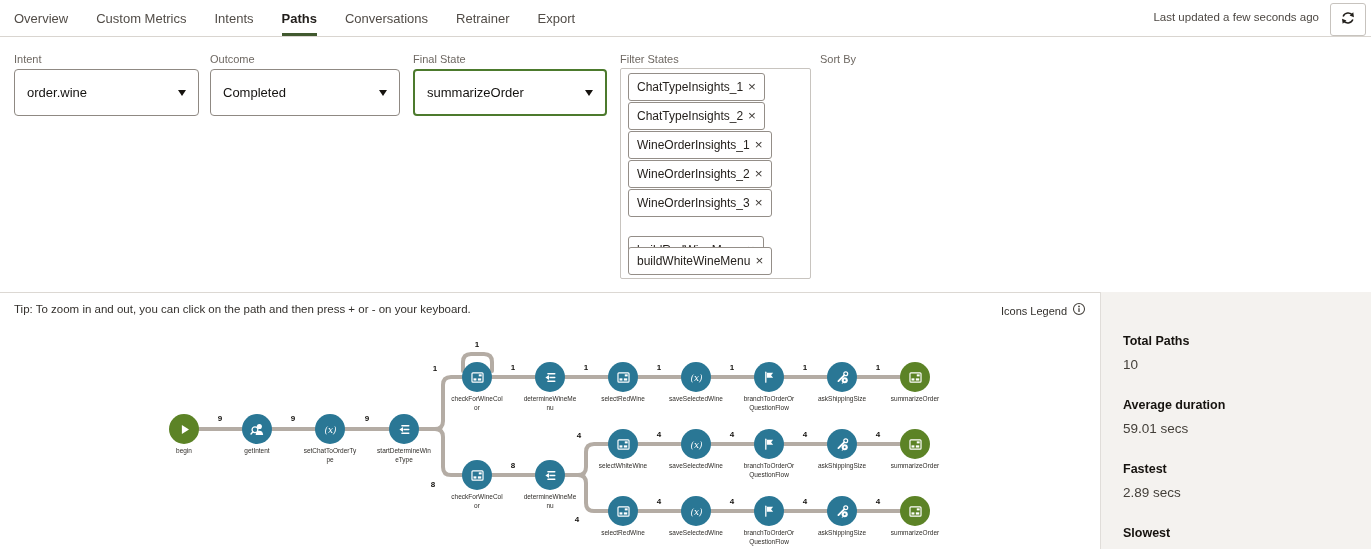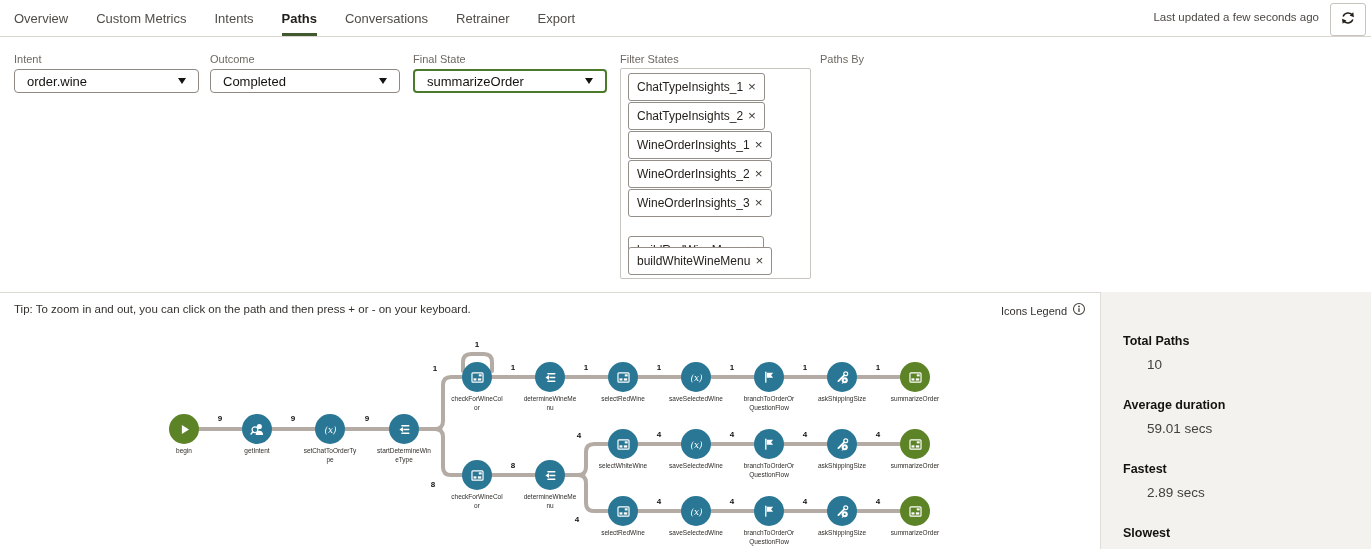--- a/index.html
+++ b/index.html
@@ -10,21 +10,21 @@
           border-bottom:1px solid #d9d5d0;}
   #tabs{display:flex;gap:28px;padding-left:14px;height:36px;align-items:center;}
   .tab{font-size:13px;color:#514c47;cursor:pointer;position:relative;white-space:nowrap;}
   .tab.active{font-weight:700;color:#211e1b;}
   .tab.active::after{content:"";position:absolute;left:0;right:0;bottom:-10px;height:3px;background:#41592f;}
   #last-updated{position:absolute;right:52px;top:11px;font-size:11.5px;color:#4d4843;}
   #refresh-btn{position:absolute;right:5px;top:3px;width:34px;height:31px;border:1px solid #c7c3be;
                border-radius:3px;background:#fff;display:flex;align-items:center;justify-content:center;cursor:pointer;}
   
   .flabel{position:absolute;font-size:11px;color:#6e6862;}
-  .sel{position:absolute;height:24px;border:1px solid #8f8983;border-radius:4px;background:#fff;
+  .sel{position:absolute;height:47px;border:1px solid #8f8983;border-radius:4px;background:#fff;
        display:flex;align-items:center;justify-content:space-between;padding:0 12px;font-size:13px;
        color:#141210;box-sizing:border-box;cursor:pointer;}
   .sel .caret{width:0;height:0;border-left:4.5px solid transparent;border-right:4.5px solid transparent;
        border-top:6px solid #16130f;margin-left:8px;}
   .sel.green{border:2px solid #4c7a2d;}
   #filter-states-box{position:absolute;left:620px;top:68px;width:191px;height:211px;background:#fff;
        border:1px solid #c8c4bf;border-radius:2px;box-sizing:border-box;}
   .chip{position:absolute;left:628px;height:26px;display:inline-flex;align-items:center;gap:5px;
        border:1px solid #948e88;border-radius:3px;background:#fff;padding:0 8px;font-size:12px;color:#26221e;}
   .chip .x{font-size:13.5px;color:#3f3b37;cursor:pointer;line-height:1;}
@@ -39,21 +39,21 @@
   .node{position:absolute;width:30px;height:30px;border-radius:50%;display:flex;align-items:center;
         justify-content:center;cursor:pointer;}
   .nlabel{position:absolute;width:54px;font-size:6.5px;line-height:1.35;color:#2f2c28;text-align:center;
         word-break:break-all;}
   .elabel{position:absolute;transform:translate(-50%,-50%);font-size:8px;font-weight:700;color:#12100d;}
   
   #stats{position:absolute;left:1100px;top:292px;width:271px;bottom:0;background:#f4f2ef;
          border-left:1px solid #e0ddd9;box-sizing:border-box;padding:42px 0 13px 22px;}
   .stat{margin-bottom:26px;}
   .stat .slabel{font-weight:700;font-size:12.5px;color:#16130f;margin-bottom:9px;}
-  .stat .sval{font-size:13.5px;color:#44403a;margin-left:24px;}
+  .stat .sval{font-size:13.5px;color:#44403a;}
 </style>
 </head>
 <body>
 
 <div id="app">
 
   <div id="header">
     <div id="tabs">
         <div class="tab">Overview</div>
         <div class="tab">Custom Metrics</div>
@@ -120,21 +120,21 @@
       <div class="chip" style="top: 236px;">
         <span>buildRedWineMenu</span>
         <span class="x">×</span>
       </div>
       <div class="chip" style="top: 247px;">
         <span>buildWhiteWineMenu</span>
         <span class="x">×</span>
       </div>
     </div>
 
-  <div class="flabel" style="left:820px;top:53px">Paths By</div>
+  <div class="flabel" style="left:820px;top:53px">Sort By</div>
 
   <div id="divider2"></div>
   <div id="tip">Tip: To zoom in and out, you can click on the path and then press + or - on your keyboard.</div>
   <div id="legend">
     <span class="ltext">Icons Legend</span>
     <span>
       <svg width="14" height="14" viewBox="0 0 16 16" fill="none">
         <circle cx="8" cy="8" r="6.3" stroke="#44403b" stroke-width="1.2"></circle>
         <circle cx="8" cy="5" r="1" fill="#44403b"></circle>
         <rect x="7.25" y="6.9" width="1.5" height="4.6" rx="0.7" fill="#44403b"></rect>

